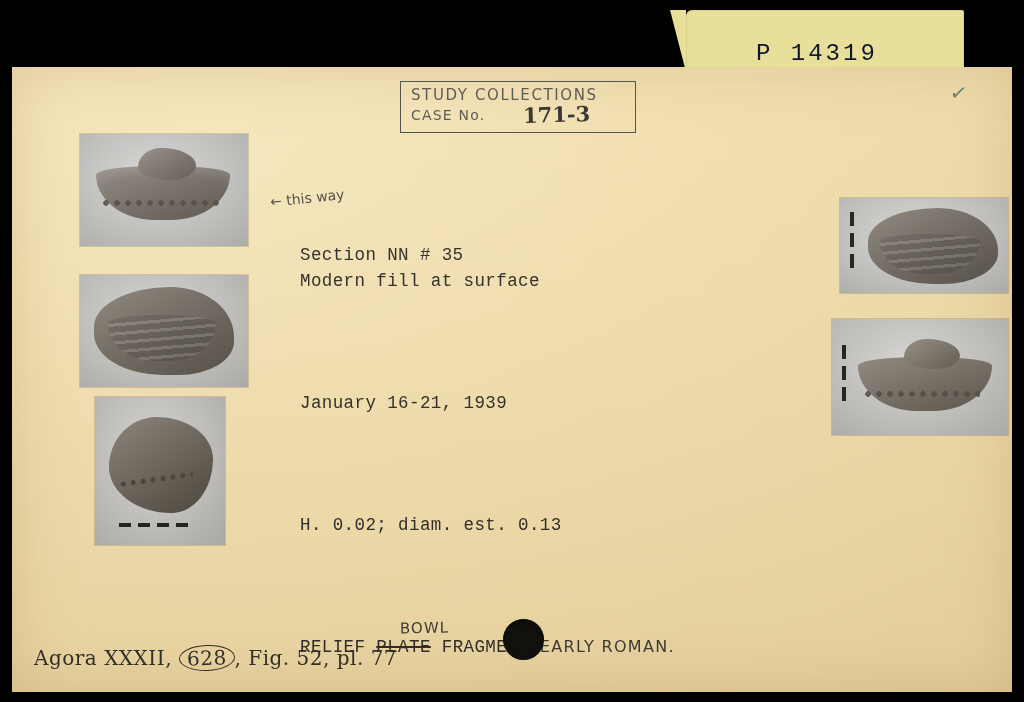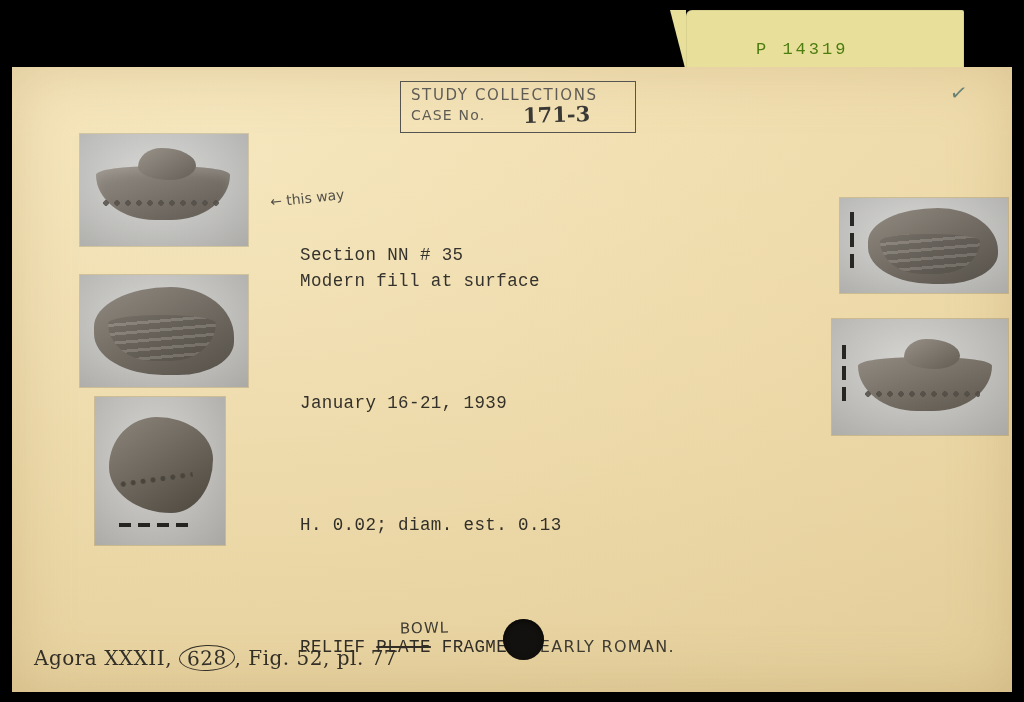--- a/index.html
+++ b/index.html
@@ -42,23 +42,23 @@
     height: 0;
     border-style: solid;
     border-width: 0 16px 62px 0;
     border-color: transparent #e8e09a transparent transparent;
   }
   .tab-label {
     position: absolute;
     left: 70px;
     top: 30px;
     font-family: "Liberation Mono", monospace;
-    font-size: 17px;
+    font-size: 24px;
     letter-spacing: 3px;
-    color: #4d7c0f;
+    color: #0f172a;
   }
 
   
   .card {
     position: absolute;
     left: 12px;
     top: 67px;
     width: 1000px;
     height: 625px;
     background: #f1dfae;

